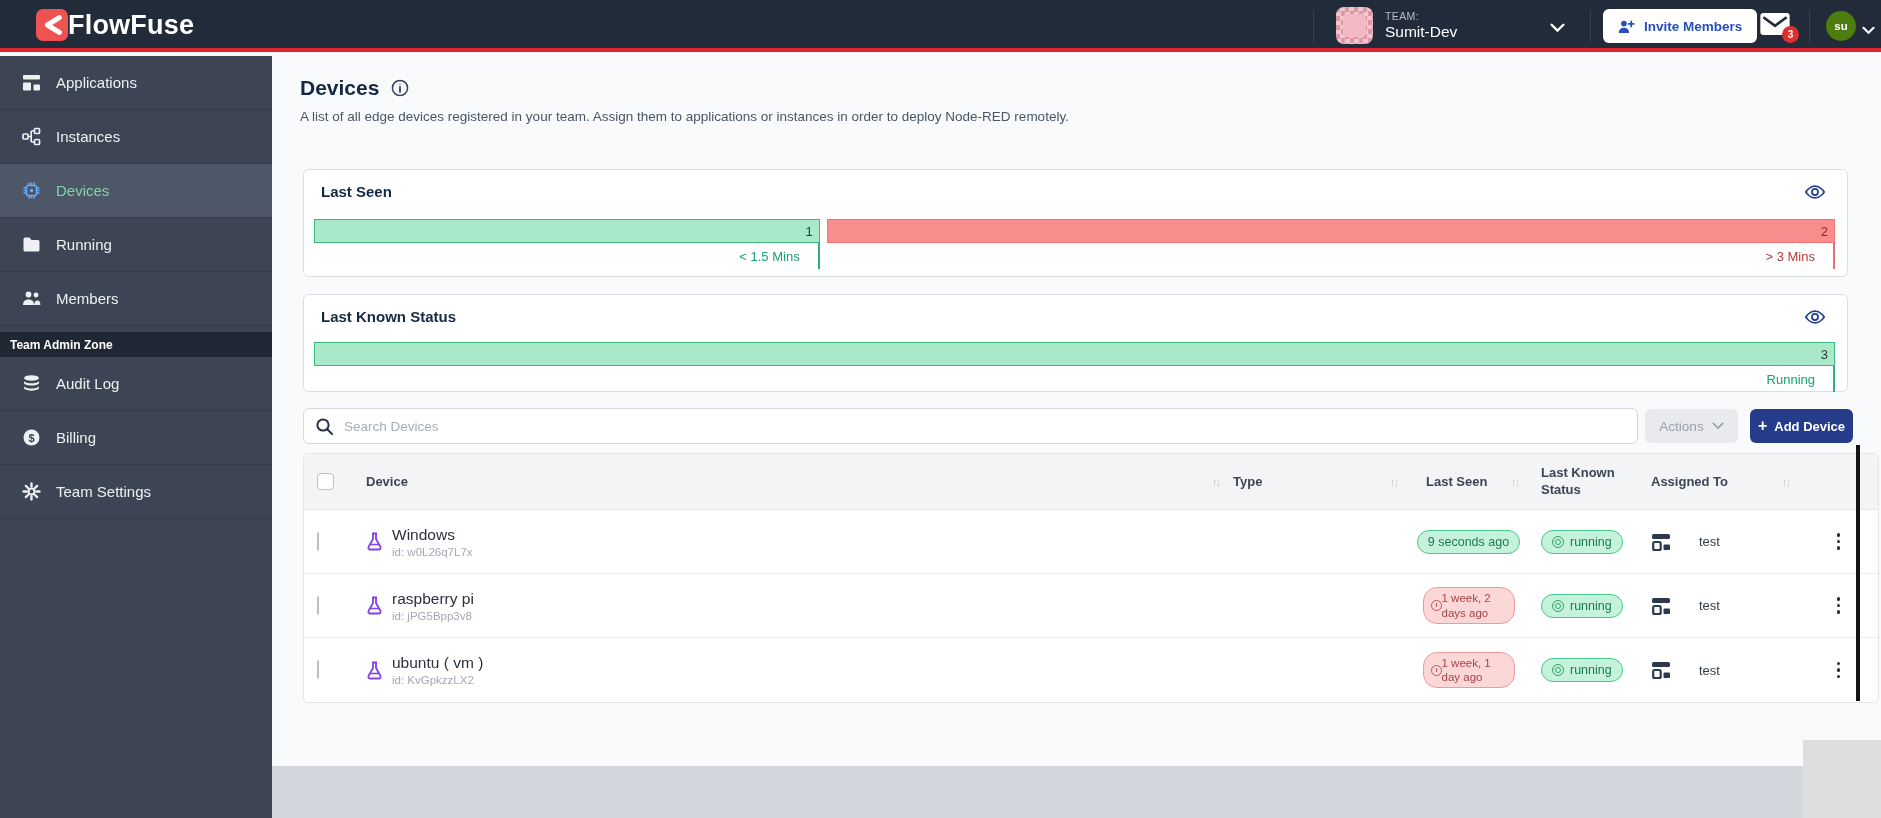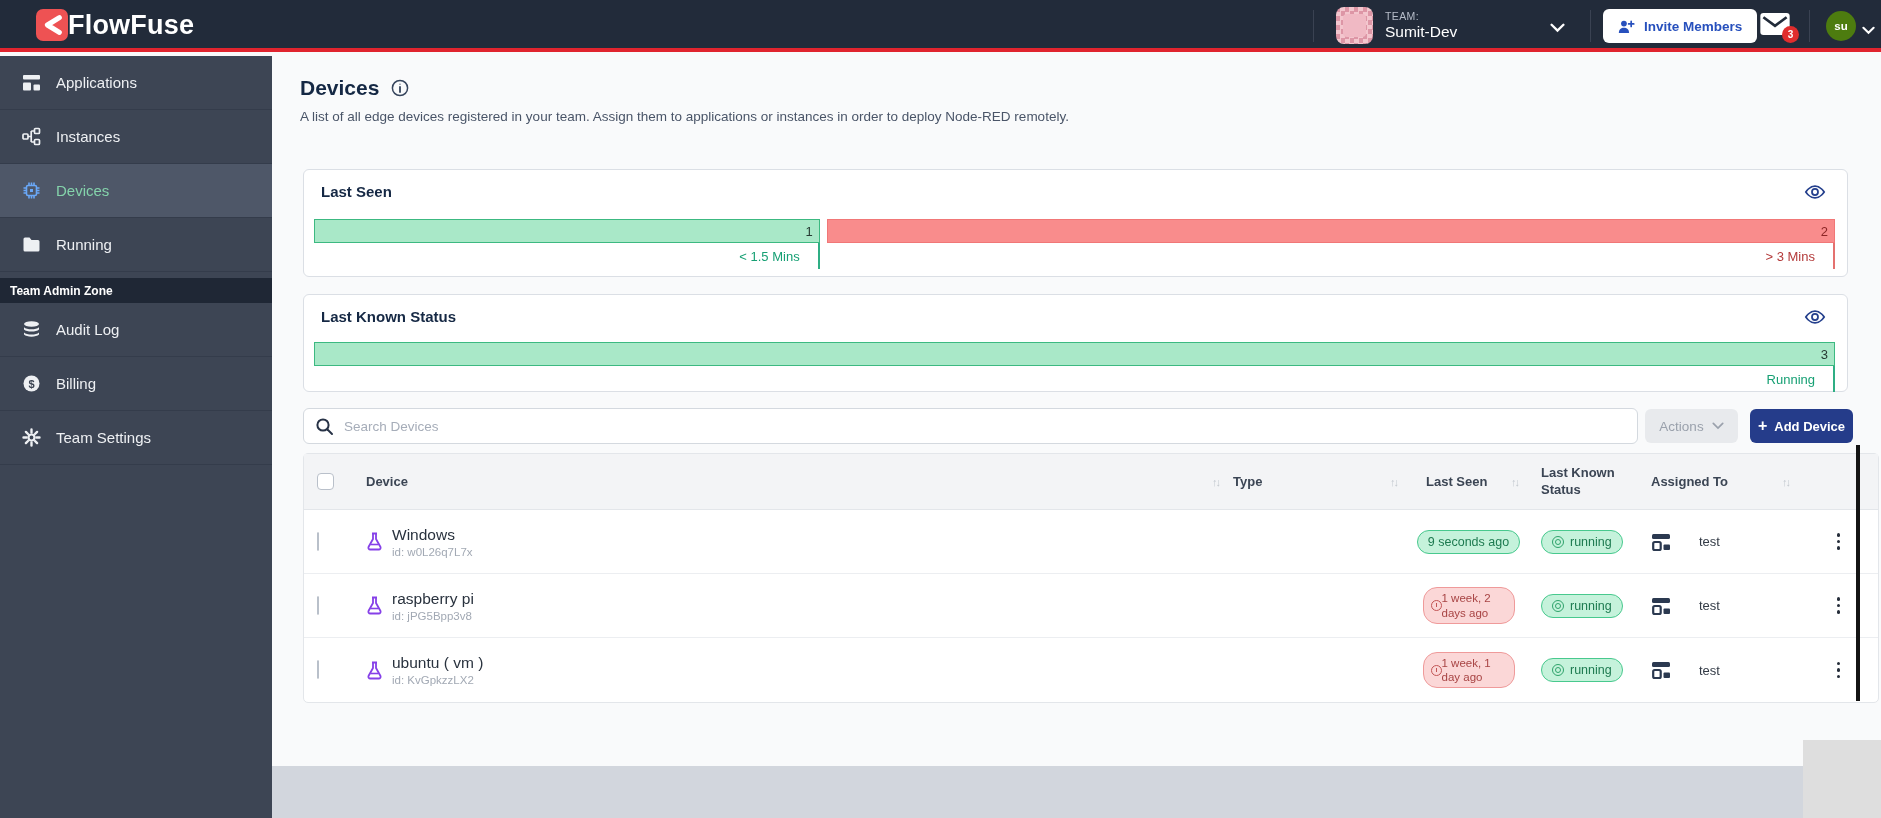--- a/index.html
+++ b/index.html
@@ -195,20 +195,31 @@
       <span class="lbl">Devices</span>
     </div>
     <div class="side-item">
       <span class="icon18">
         <svg width="19" height="19" viewBox="0 0 19 19">
             <path d="M1.5 4 a1.5 1.5 0 0 1 1.5 -1.5 h4.5 l2 2.5 h6.5 a1.5 1.5 0 0 1 1.5 1.5 v8.5 a1.5 1.5 0 0 1 -1.5 1.5 h-13 a1.5 1.5 0 0 1 -1.5 -1.5 z" fill="#eef0f3"></path>
           </svg>
       </span>
       <span class="lbl">Running</span>
     </div>
+    <div class="side-item">
+      <span class="icon18">
+        <svg width="19" height="19" viewBox="0 0 19 19" fill="#eef0f3">
+            <circle cx="6.5" cy="5.5" r="2.9"></circle>
+            <path d="M1 16 c0-3.6 2.4-5.4 5.5-5.4 s5.5 1.8 5.5 5.4 z"></path>
+            <circle cx="14" cy="6" r="2.4"></circle>
+            <path d="M12.2 16 c0-2.9 1.4-4.4 3.3-4.4 1.8 0 2.9 1.5 2.9 4.4 z"></path>
+          </svg>
+      </span>
+      <span class="lbl">Members</span>
+    </div>
 
     <div class="admin-band">
       <span>Team Admin Zone</span>
     </div>
 
     <div class="side-item">
       <span class="icon18">
         <svg width="19" height="19" viewBox="0 0 19 19" fill="#eef0f3">
             <ellipse cx="9.5" cy="4" rx="7.5" ry="2.8"></ellipse>
             <path d="M2 7.2 c1.5 1.5 4.2 2.1 7.5 2.1 s6-.6 7.5-2.1 v2.2 c-1.5 1.5-4.2 2.1-7.5 2.1 s-6-.6-7.5-2.1 z"></path>

